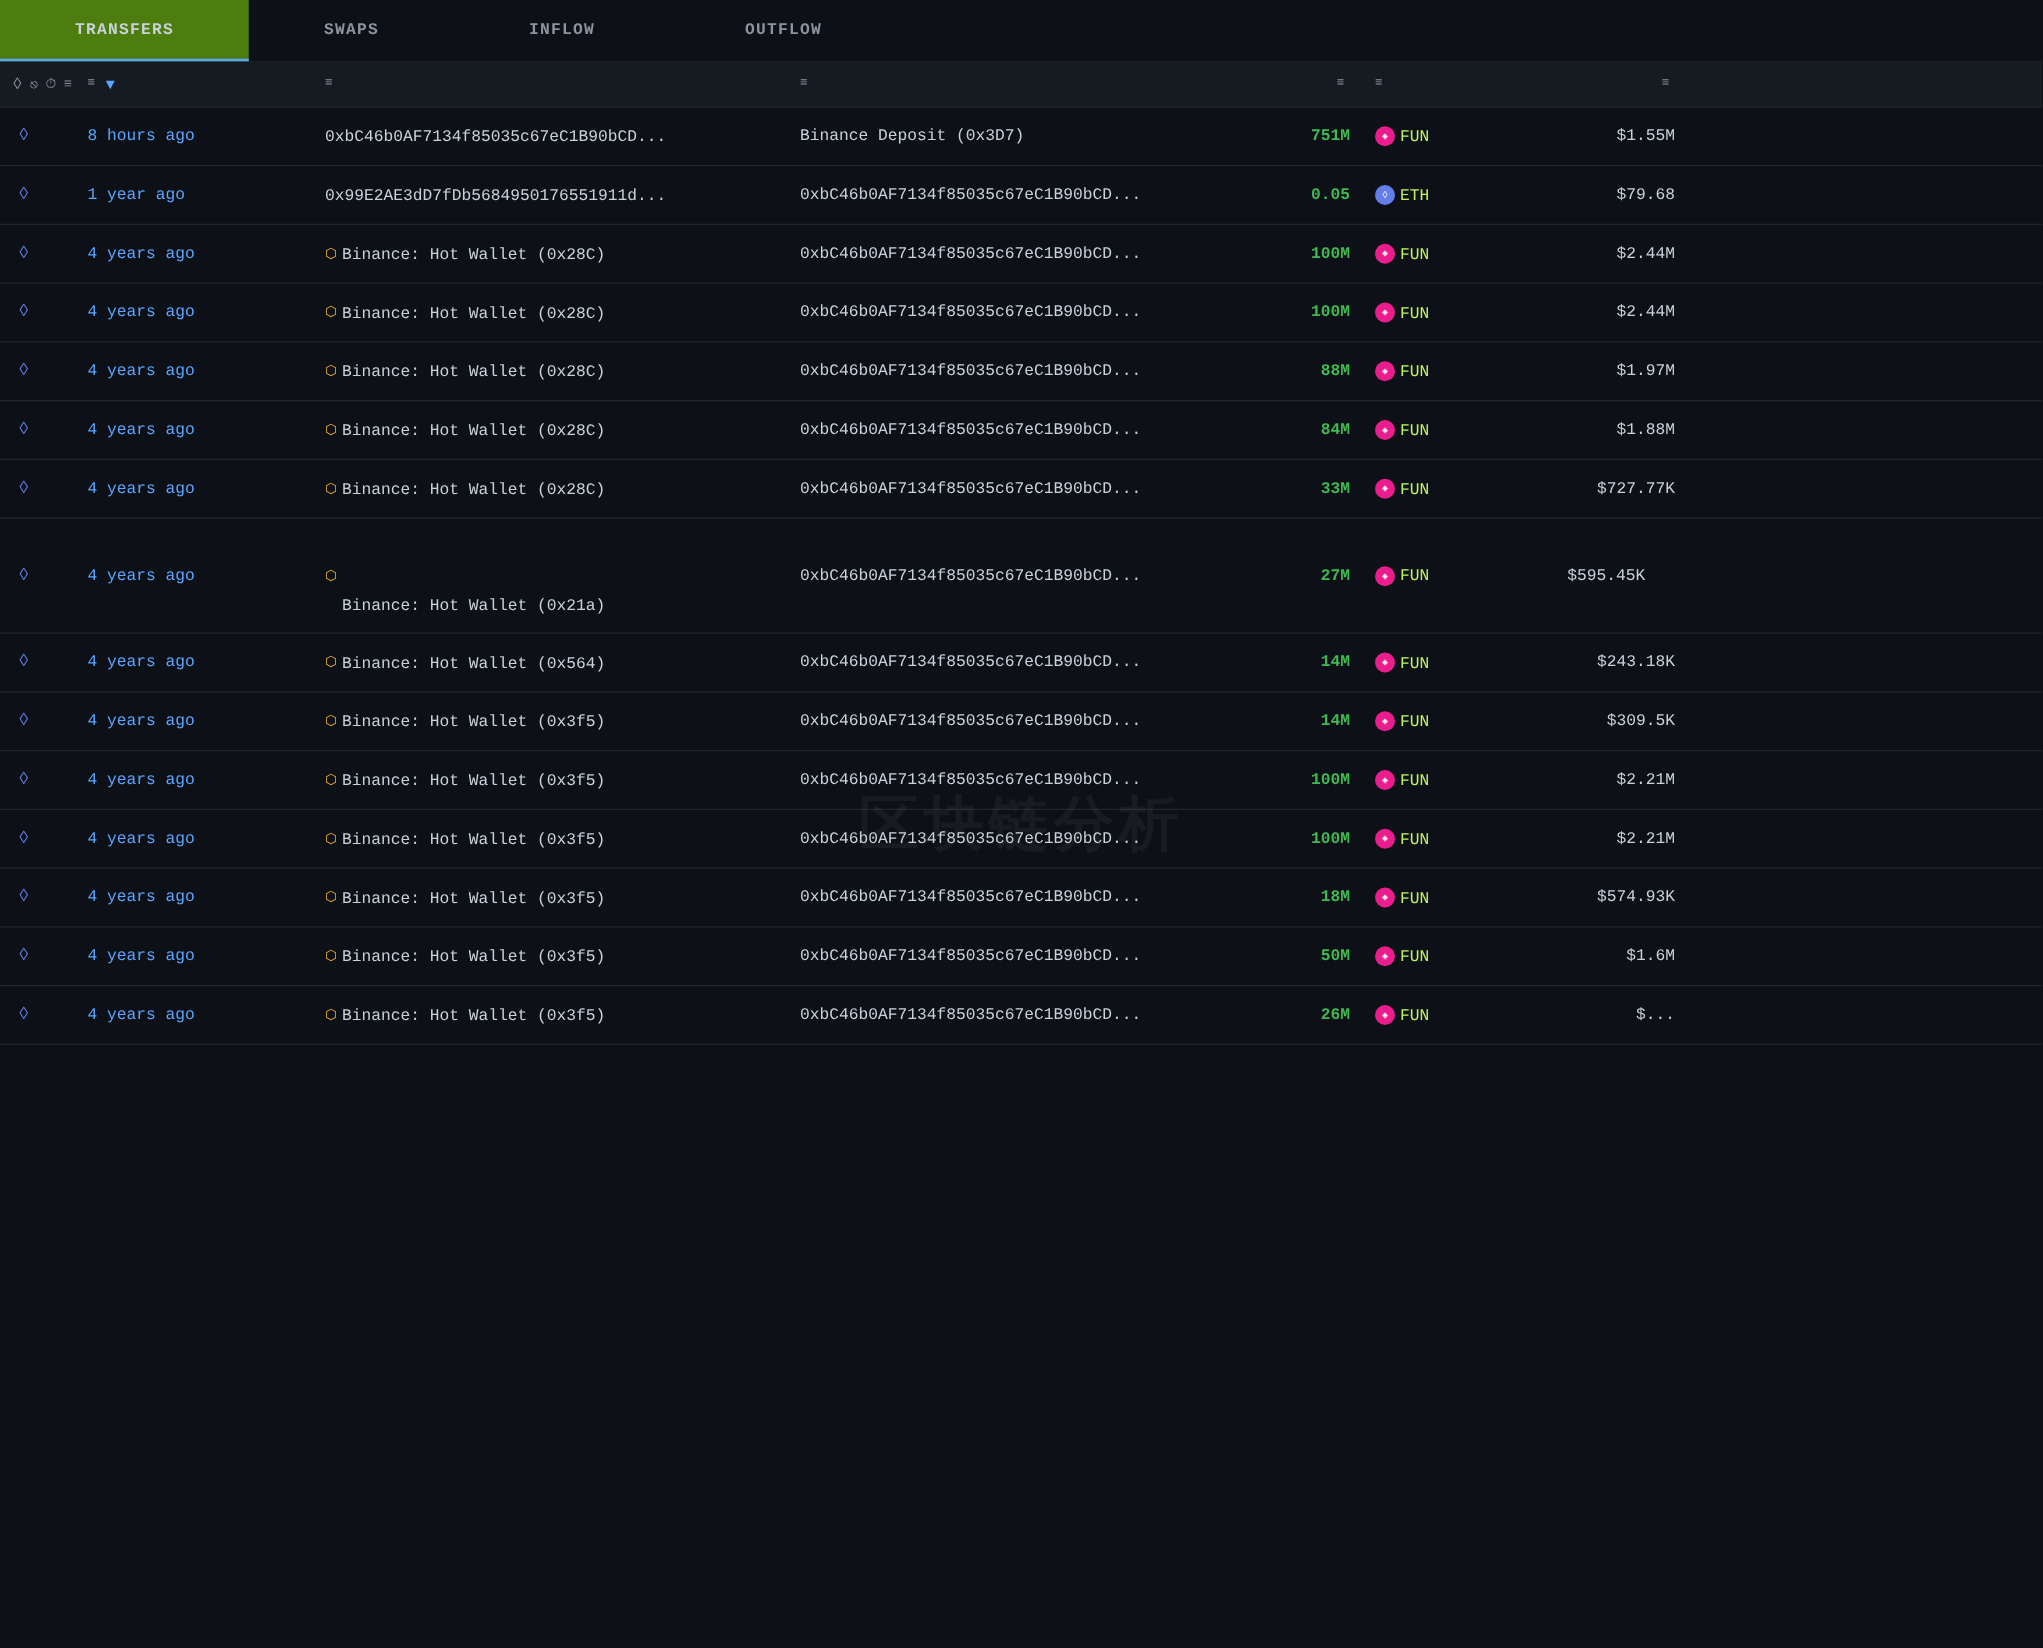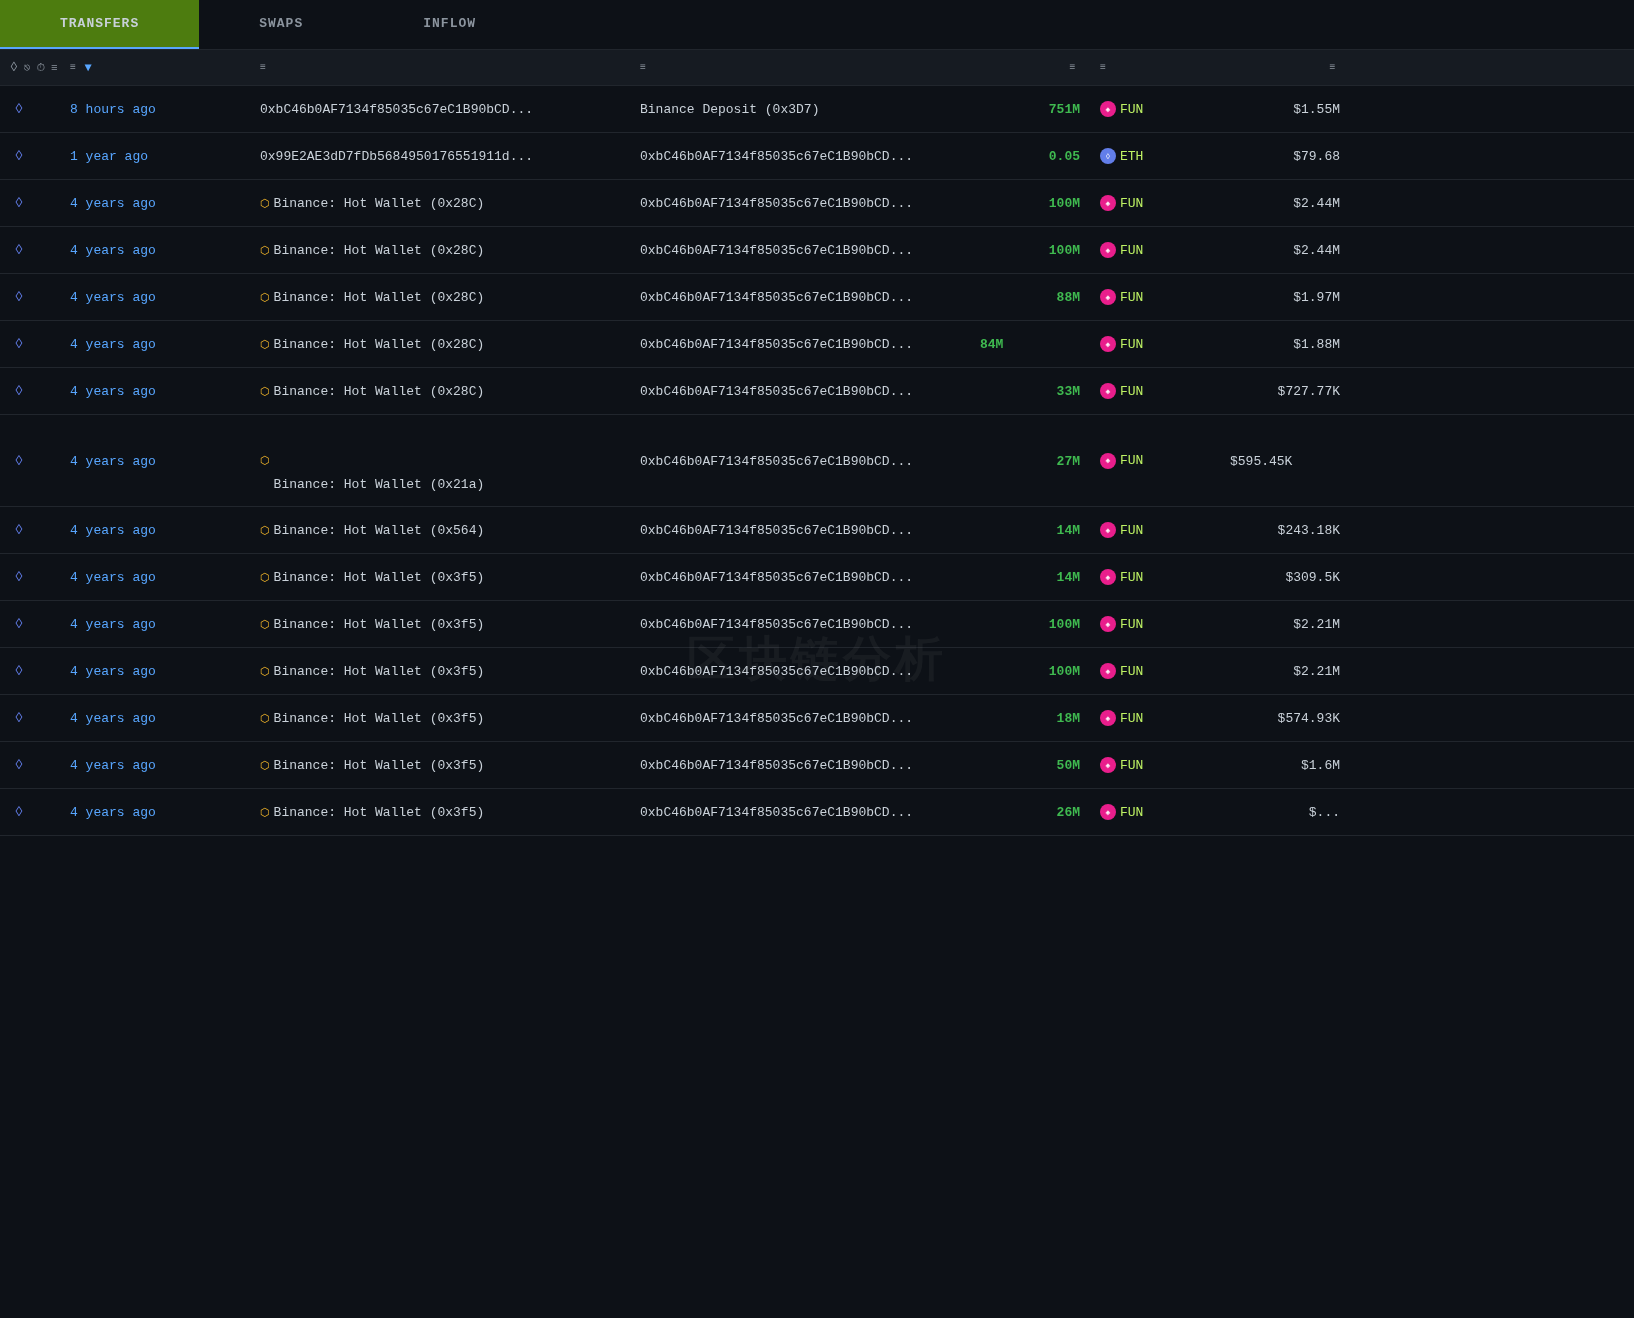--- a/index.html
+++ b/index.html
@@ -174,20 +174,21 @@
       overflow: hidden;
     }
   </style>
 </head>
 <body>
 
 <div class="tab-bar">
   <div class="tab active">TRANSFERS</div>
   <div class="tab">SWAPS</div>
   <div class="tab">INFLOW</div>
+  <div class="tab">OUTFLOW</div>
 </div>
 
 <div class="table-container">
 
   <div class="header-row">
     <div class="col-icons">
       <span style="color:#8b949e;font-size:13px;">◊</span>
       <span style="color:#8b949e;font-size:11px;">⎋</span>
       <span style="color:#8b949e;font-size:11px;">⏱</span>
       <span style="color:#8b949e;font-size:11px;">≡</span>
@@ -372,21 +373,21 @@
     <div class="col-time">
       <span class="time-text">4 years ago</span>
     </div>
     <div class="col-from col-from-inner">
       <span class="from-icon">⬡</span>
       <span class="address-text" style="color:#c9d1d9;">Binance: Hot Wallet (0x28C)</span>
     </div>
     <div class="col-to">
       <span class="address-text">0xbC46b0AF7134f85035c67eC1B90bCD...</span>
     </div>
-    <div class="col-value" style="text-align:left;">
+    <div class="col-value" style="text-align:right;">
       <span class="value-text">84M</span>
     </div>
     <div class="col-token">
       <div class="token-cell">
         <div class="token-icon">◈</div>
         <span class="token-name">FUN</span>
       </div>
     </div>
     <div class="col-usd" style="text-align:right;">
       <span class="usd-text">$1.88M</span>
@@ -435,21 +436,21 @@
     </div>
     <div class="col-value" style="text-align:right;">
       <span class="value-text">27M</span>
     </div>
     <div class="col-token">
       <div class="token-cell">
         <div class="token-icon">◈</div>
         <span class="token-name">FUN</span>
       </div>
     </div>
-    <div class="col-usd" style="text-align:left;">
+    <div class="col-usd" style="text-align:center;">
       <span class="usd-text">$595.45K</span>
     </div>
   </div>
       <div class="data-row">
     <div class="col-icons">
       <span class="eth-icon">◊</span>
     </div>
     <div class="col-time">
       <span class="time-text">4 years ago</span>
     </div>

